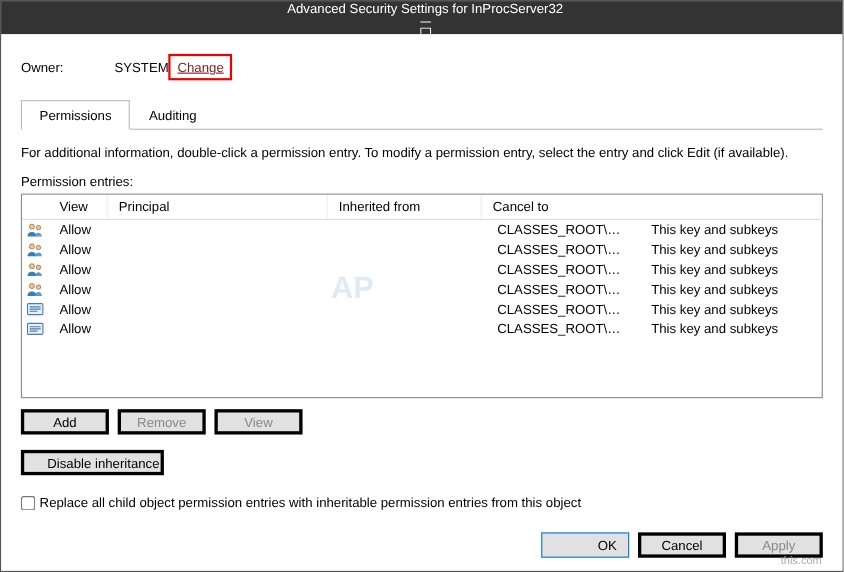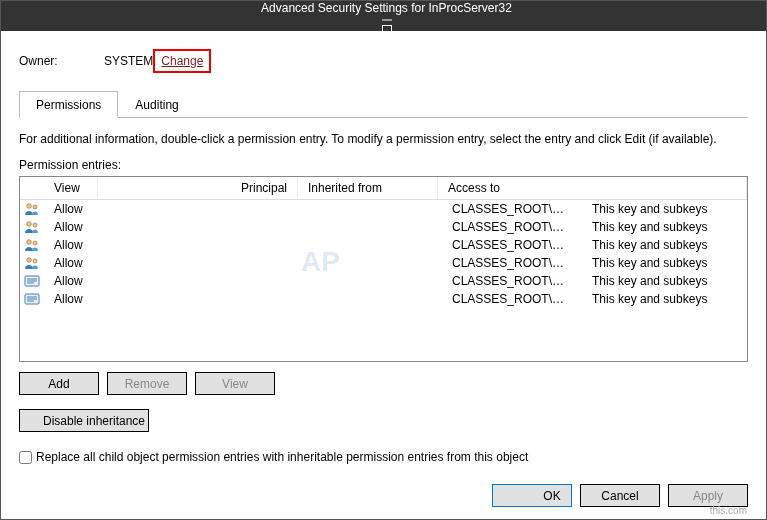--- a/index.html
+++ b/index.html
@@ -19,29 +19,29 @@
     .tabs { display: flex; border-bottom: 1px solid #bbb; margin-bottom: 14px; }
     .tab { padding: 6px 16px 5px 16px; border: 1px solid transparent; margin-bottom: -1px; cursor: pointer; }
     .tab.active { border: 1px solid #bbb; border-bottom: 1px solid #fff; background: #fff; }
     .info-text { margin-bottom: 12px; }
     .entries-label { margin-bottom: 4px; }
     .grid { border: 1px solid #888; height: 186px; overflow: hidden; margin-bottom: 10px; background: #fff; }
     .grid-head { display: flex; background: #fff; border-bottom: 1px solid #ddd; }
     .grid-head .cell { padding: 4px 10px; border-right: 1px solid #eee; font-weight: normal; }
     .col-icon { width: 24px; padding: 4px 0 !important; border-right: none !important; }
     .col-type { width: 54px; }
-    .col-principal { width: 200px; text-align: right; }
+    .col-principal { width: 200px; }
     .col-access { width: 144px; }
     .col-inh { width: 140px; }
     .col-app { flex: 1; }
     .grid-body .row { display: flex; align-items: center; height: 18px; }
     .grid-body .cell { padding: 1px 10px; border-right: 1px solid transparent; white-space: nowrap; overflow: hidden; text-overflow: ellipsis; }
     .icon-users { width: 16px; height: 14px; display: block; margin: 0 auto; }
     .btn-row { display: flex; gap: 8px; margin-bottom: 14px; }
-    .btn { min-width: 80px; height: 23px; border: 1px solid #000000; background: #e1e1e1; font-family: inherit; font-size: 12px; cursor: pointer; }
+    .btn { min-width: 80px; height: 23px; border: 3px solid #000000; background: #e1e1e1; font-family: inherit; font-size: 12px; cursor: pointer; }
     .btn:disabled { color: #888; }
     .btn-wide { min-width: 130px; padding-left: 20px; }
     .checkbox-row { display: flex; align-items: center; margin-top: 4px; }
     .checkbox-row input { margin-right: 4px; }
     .footer { margin-top: auto; display: flex; justify-content: flex-end; gap: 8px; padding-top: 10px; }
     .btn-primary { border: 1px solid #0078d7; padding-left: 40px; }
     .watermark { position: absolute; top: 215px; left: 300px; opacity: 0.15; pointer-events: none; font-size: 28px; color: #2a7cc7; font-weight: bold; }
     .footnote { position: absolute; bottom: 4px; right: 20px; font-size: 10px; color: #aaa; }
   </style>
 </head>
@@ -85,21 +85,21 @@
 
     <div class="info-text">For additional information, double-click a permission entry. To modify a permission entry, select the entry and click Edit (if available).</div>
     <div class="entries-label">Permission entries:</div>
 
     <div class="grid">
       <div class="grid-head">
         <div class="cell col-icon"></div>
         <div class="cell col-type">View</div>
         <div class="cell col-principal">Principal</div>
         <div class="cell col-inh">Inherited from</div>
-        <div class="cell col-app">Access to</div>
+        <div class="cell col-app">Cancel to</div>
       </div>
       <div class="grid-body" id="grid-body">
           <div class="row">
             <div class="cell col-icon">
               <svg class="icon-users" viewBox="0 0 16 14">
                 <circle cx="5" cy="4" r="2.3" fill="#f2c792" stroke="#8a5a2a" stroke-width="0.6"></circle>
                 <path d="M1 13c0-3 2-4 4-4s4 1 4 4z" fill="#3b7dbb"></path>
                 <circle cx="11" cy="5" r="2" fill="#f2c792" stroke="#8a5a2a" stroke-width="0.6"></circle>
                 <path d="M8 13c0-2.5 1.5-3.5 3-3.5s3 1 3 3.5z" fill="#5a9bd5"></path>
               </svg>

